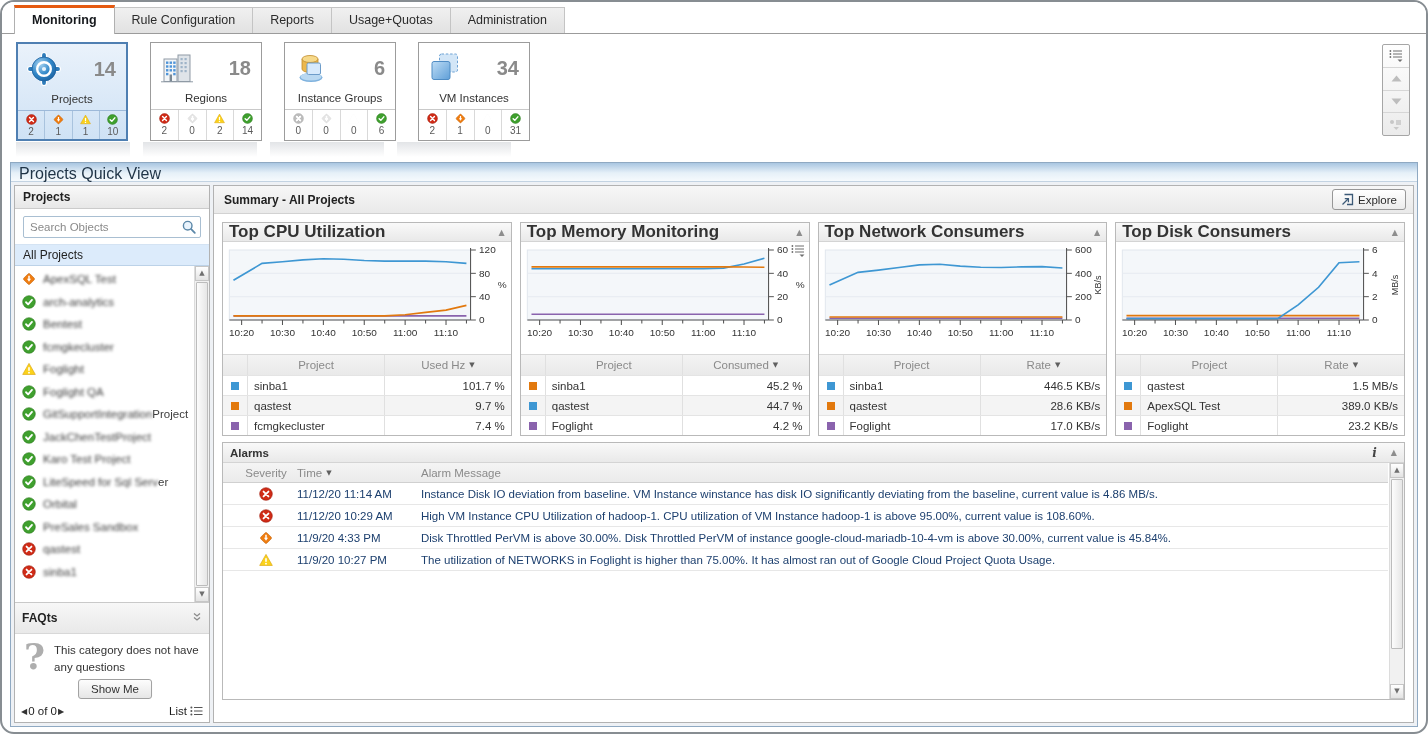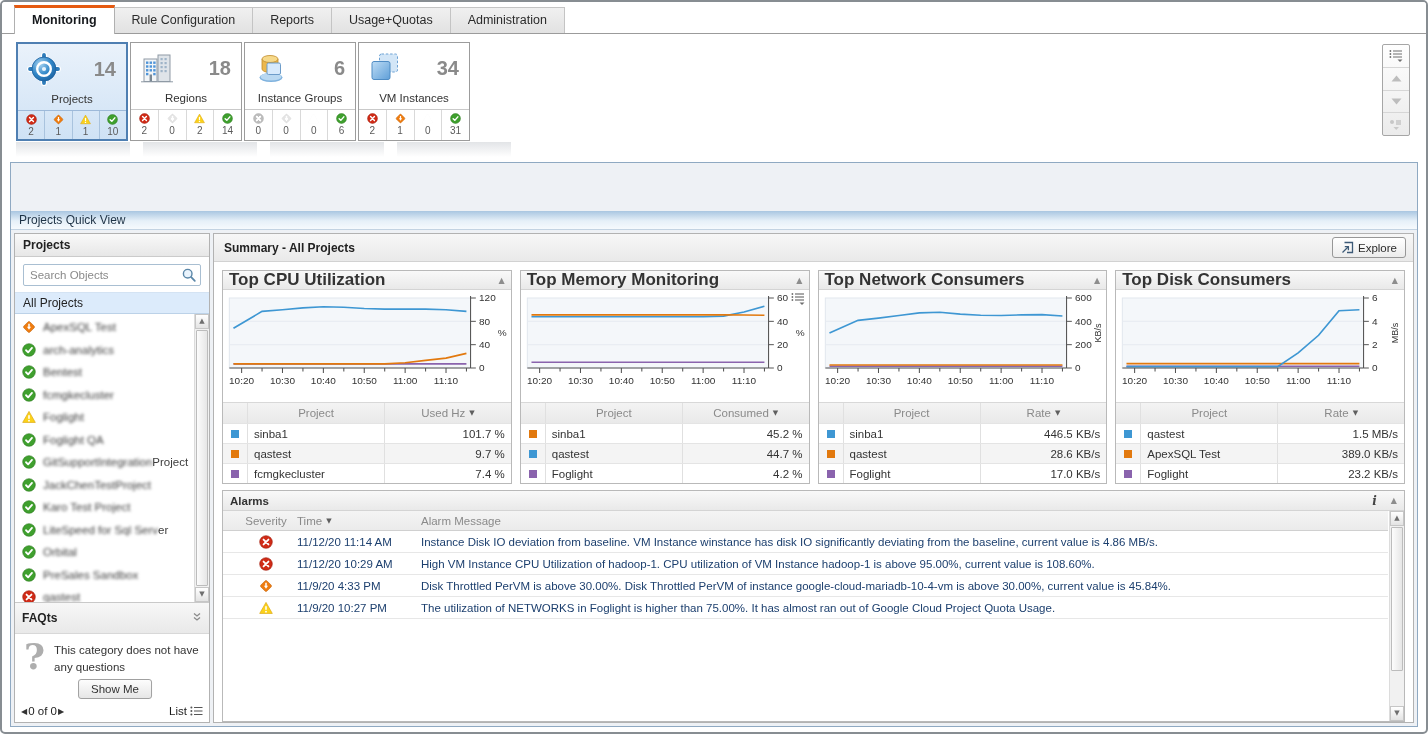--- a/index.html
+++ b/index.html
@@ -1,28 +1,28 @@
 <!DOCTYPE html>
 <html><head>
 <meta charset="utf-8">
 <style>
   * { margin:0; padding:0; box-sizing:border-box; }
   html,body { width:1428px; height:734px; background:#fff; font-family:"Liberation Sans","DejaVu Sans",sans-serif; color:#333; overflow:hidden; }
   .uic { font-family:"DejaVu Sans",sans-serif; }
-  .window { position:relative; width:1428px; height:734px; border:2px solid #878d92; border-radius:5px; background:#fff; overflow:hidden; }
+  .window { position:relative; width:1428px; height:734px; border:2px solid #878d92; border-radius:14px; background:#fff; overflow:hidden; }
 
   
   .tabbar { height:32px; padding-left:12px; border-bottom:1px solid #9b9b9b; display:flex; align-items:flex-end; background:#fff; }
   .tab { height:26px; line-height:24px; padding:0 17px; font-size:12.5px; color:#2b2b2b; background:linear-gradient(#f0f0f0,#e2e2e2); border:1px solid #c4c4c4; border-bottom:none; cursor:default; }
   .tab + .tab { border-left:none; }
   .tab.active { background:#fff; border-top:3px solid #e55a11; border-left:1px solid #b0b0b0; border-right:1px solid #b0b0b0; font-weight:bold; color:#15181c; margin-bottom:-1px; height:29px; line-height:24px; }
 
   
   .tiles-area { position:relative; height:124px; padding:8px 0 0 14px; }
-  .tiles-row { display:flex; gap:2px; }
+  .tiles-row { display:flex; gap:22px; }
   .tile { width:112px; height:99px; border:1px solid #9c9c9c; background:#fff; display:flex; flex-direction:column; }
   .tile.selected { border:2px solid #4f7fb2; background:linear-gradient(180deg,#eaf2fb,#cfe2f5); }
   .tile-top { display:flex; align-items:center; justify-content:space-between; padding:6px 10px 0 8px; height:44px; }
   .tile-icon { width:36px; height:36px; display:inline-block; }
   .tile-icon svg { width:36px; height:36px; }
   .tile-count { font-size:20px; font-weight:bold; color:#8a8a8a; }
   .tile-label { text-align:center; font-size:11.5px; color:#333; height:22px; padding-top:5px; }
   .tile-footer { border-top:1px solid #c9c9c9; flex:1; display:flex; }
   .tile.selected .tile-footer { border-top-color:#9db9d9; }
   .tf-col { flex:1; display:flex; flex-direction:column; align-items:center; padding-top:3px; }
@@ -34,21 +34,21 @@
   .sev.small { width:11px; height:11px; }
   .sev.inactive { filter:grayscale(1) brightness(1.4) opacity(.45); }
   .reflect-row { display:flex; gap:13px; margin-top:1px; }
   .reflect { width:114px; height:15px; background:linear-gradient(180deg,rgba(110,120,135,.20),rgba(255,255,255,0)); }
   .side-toolbar { position:absolute; right:16px; top:10px; width:28px; height:92px; border:1px solid #a6a6a6; border-radius:2px; background:linear-gradient(#fefefe,#ebebeb); display:flex; flex-direction:column; }
   .st-btn { flex:1; display:flex; align-items:center; justify-content:center; }
   .st-btn + .st-btn { border-top:1px solid #d6d6d6; }
 
   
   .qvwrap { position:absolute; left:8px; right:8px; top:160px; bottom:5px; border:1px solid #8fa9c2; background:#eef1f5; display:flex; flex-direction:column; }
-  .qv-bar { height:19px; background:linear-gradient(180deg,#a9c6e1,#e6f0f8 55%,#f6fafd); border-bottom:1px solid #c3d3e2; font-size:12px; color:#1f3346; padding:2px 0 0 8px; flex:none;margin-top:48px; }
+  .qv-bar { height:19px; background:linear-gradient(180deg,#a9c6e1,#e6f0f8 55%,#f6fafd); border-bottom:1px solid #c3d3e2; font-size:16px; color:#1f3346; padding:2px 0 0 8px; flex:none; }
   .main { flex:1; display:flex; gap:3px; padding:3px; min-height:0; }
 
   
   .left-panel { width:196px; background:#fff; border:1px solid #b2b2b2; display:flex; flex-direction:column; flex:none; }
   .lp-header { height:23px; flex:none; background:linear-gradient(#f9f9f9,#e7e7e7); border-bottom:1px solid #cbcbcb; font-weight:bold; font-size:12px; padding:4px 0 0 8px; color:#222; }
   .search-row { padding:7px 8px 6px; flex:none; }
   .search-wrap { position:relative; }
   .search-wrap input { width:100%; height:22px; border:1px solid #a9bfd2; border-radius:2px; font-size:11.5px; padding:0 22px 0 6px; color:#555; outline:none; font-family:inherit; }
   .search-wrap input::placeholder { color:#8a8a8a; opacity:1; }
   .search-ico { position:absolute; right:4px; top:3px; width:16px; height:16px; }

